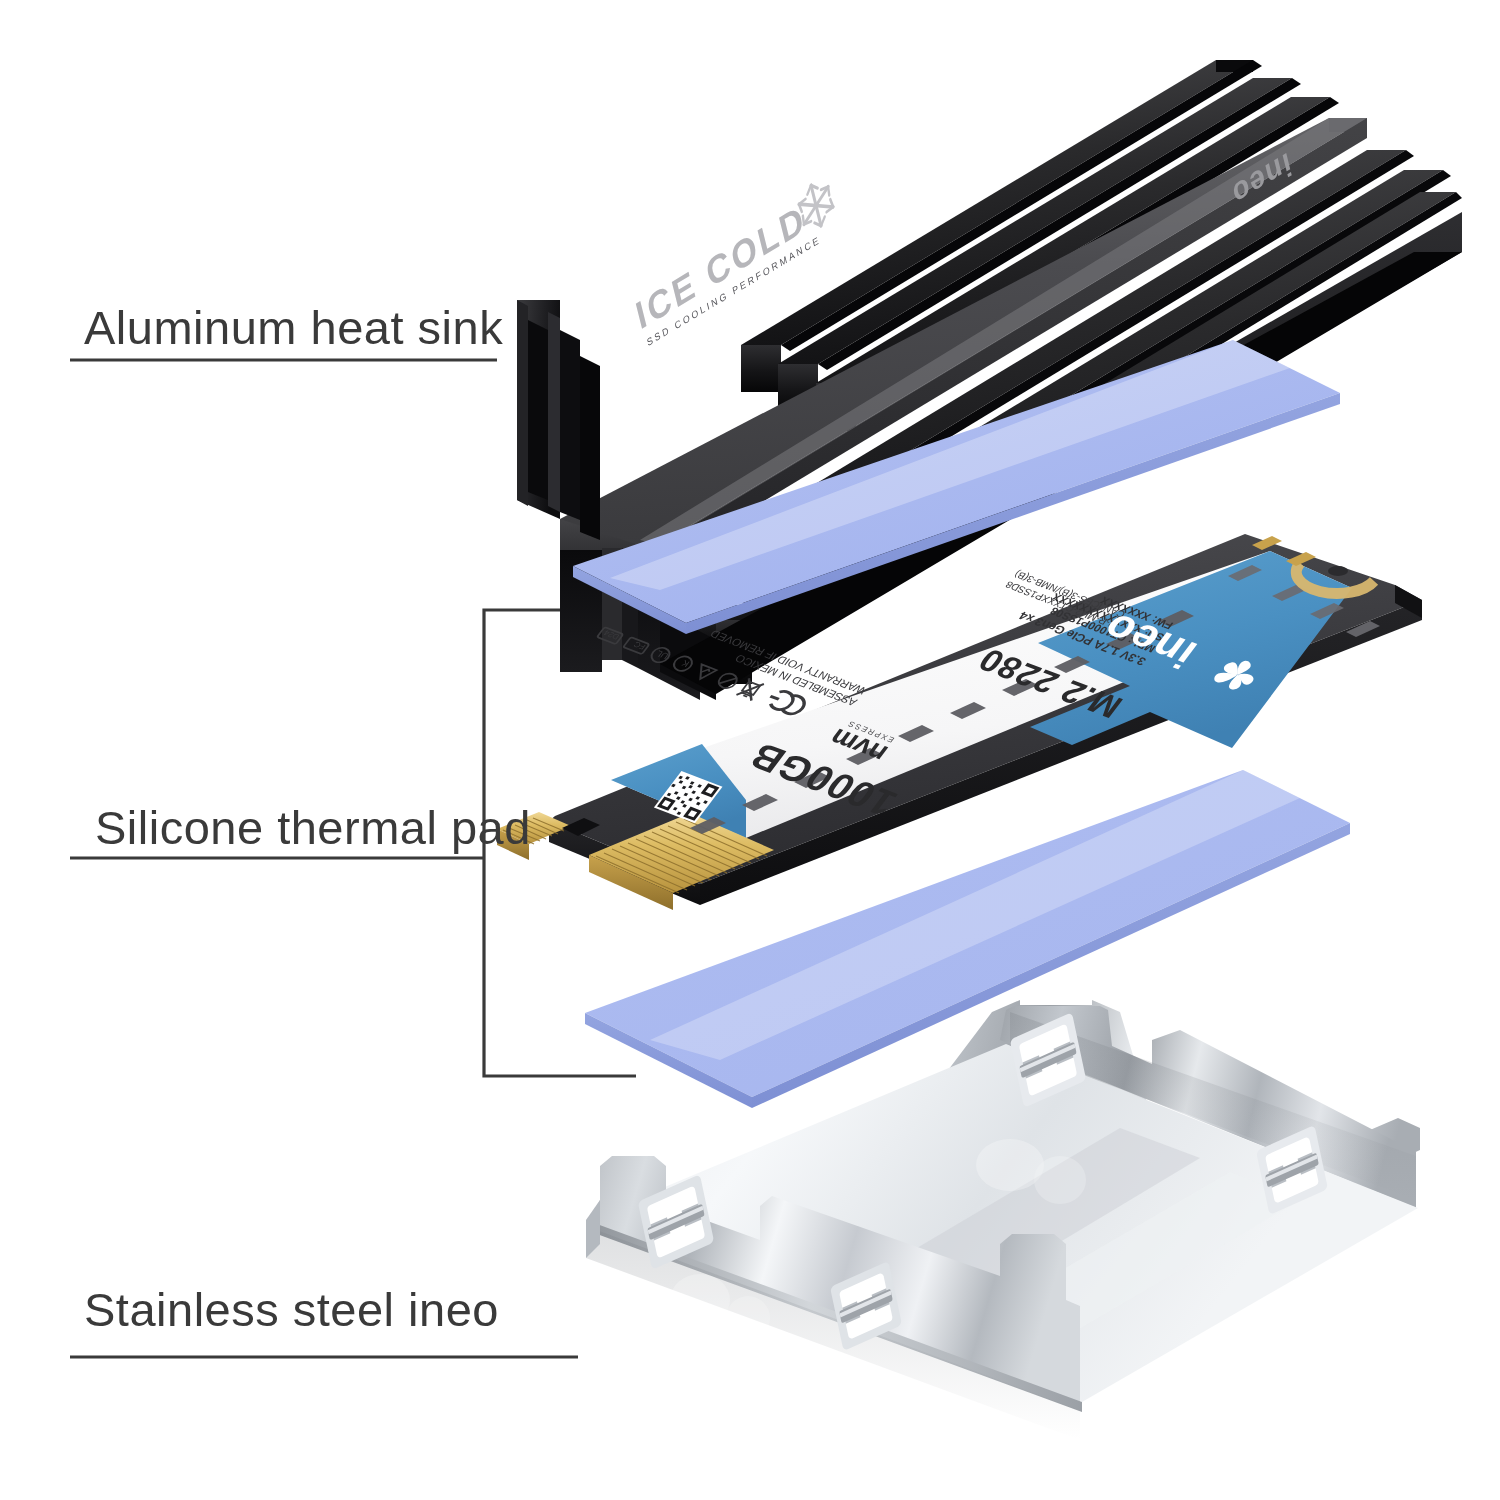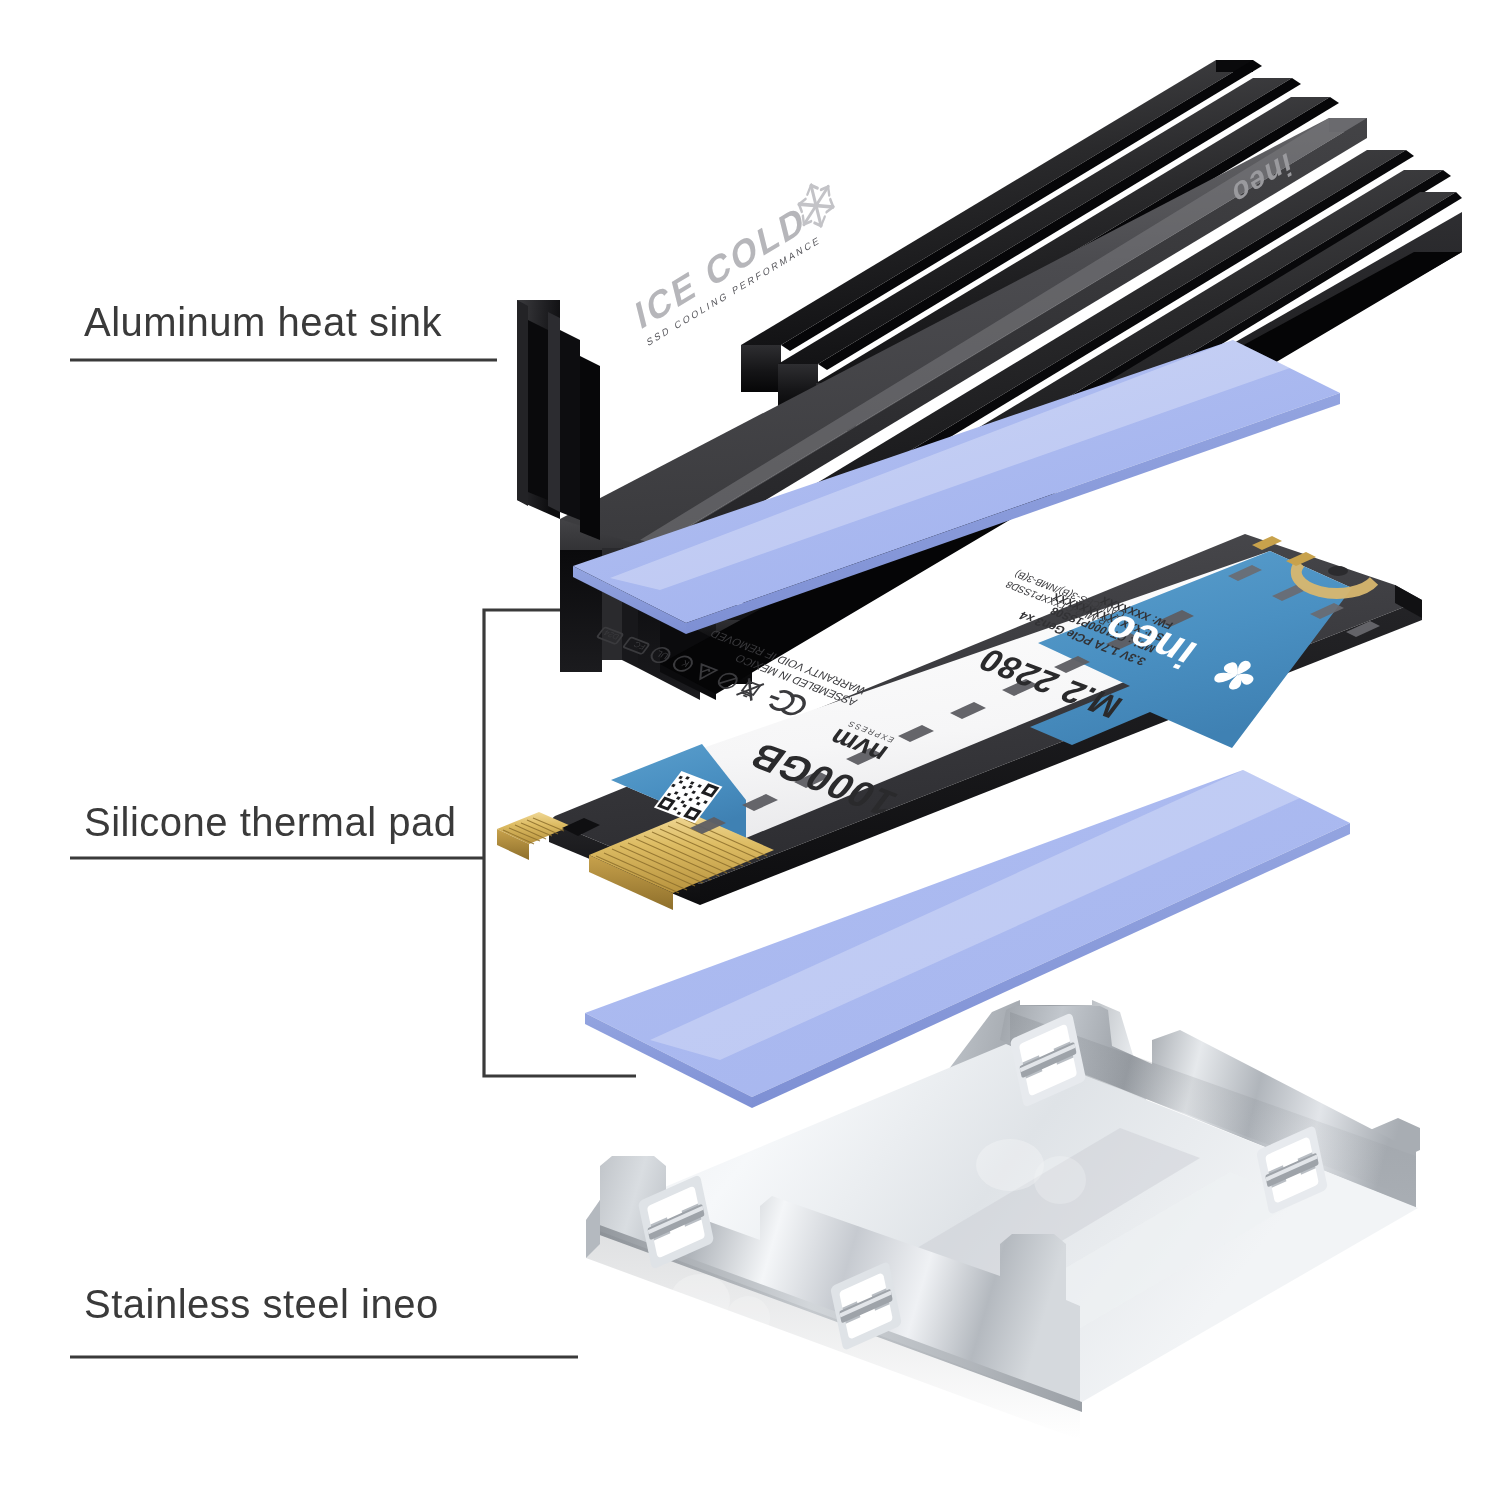--- a/index.html
+++ b/index.html
@@ -7,28 +7,28 @@
     width:1500px;height:1500px;background:#ffffff;
     font-family:"Liberation Sans", sans-serif;
     overflow:hidden;position:relative;
   }
   #stage{position:absolute;left:0;top:0;width:1500px;height:1500px;}
   svg#art{position:absolute;left:0;top:0;width:1500px;height:1500px;}
 
   .callout-label{
     position:absolute;
     color:#3a3a3a;
-    font-size:40px;
+    font-size:47px;
     font-weight:400;
     letter-spacing:0.5px;
     white-space:nowrap;
     font-family:"Liberation Sans", sans-serif;
   }
   #lbl-heatsink{left:84px;top:300px;}
-  #lbl-pad{left:84px;top:800px;}
+  #lbl-pad{left:95px;top:800px;}
   #lbl-tray{left:84px;top:1282px;}
 </style>
 </head>
 <body>
 
 <div id="stage">
 
   <svg id="art" viewBox="0 0 1500 1500">
     <defs>
 

